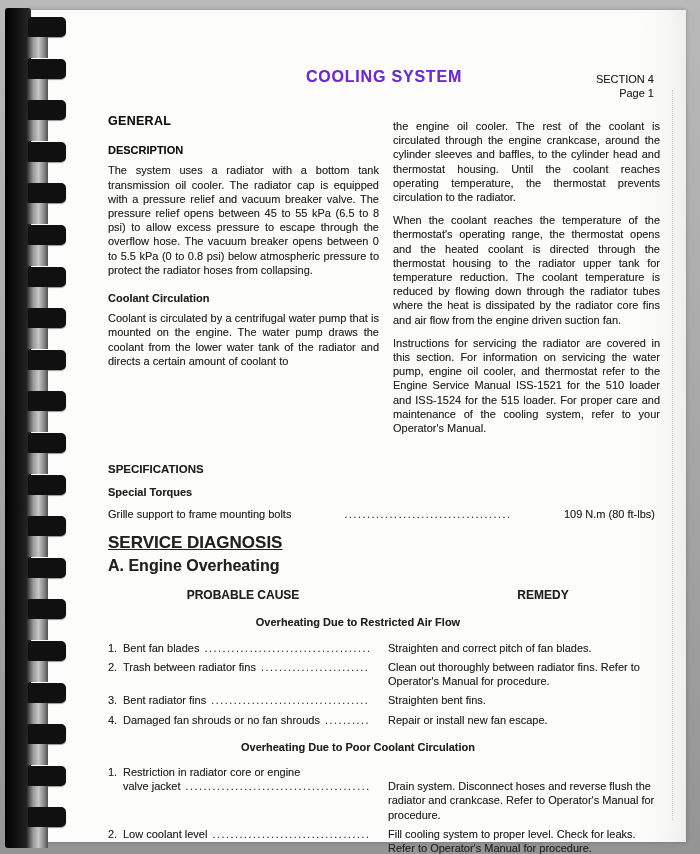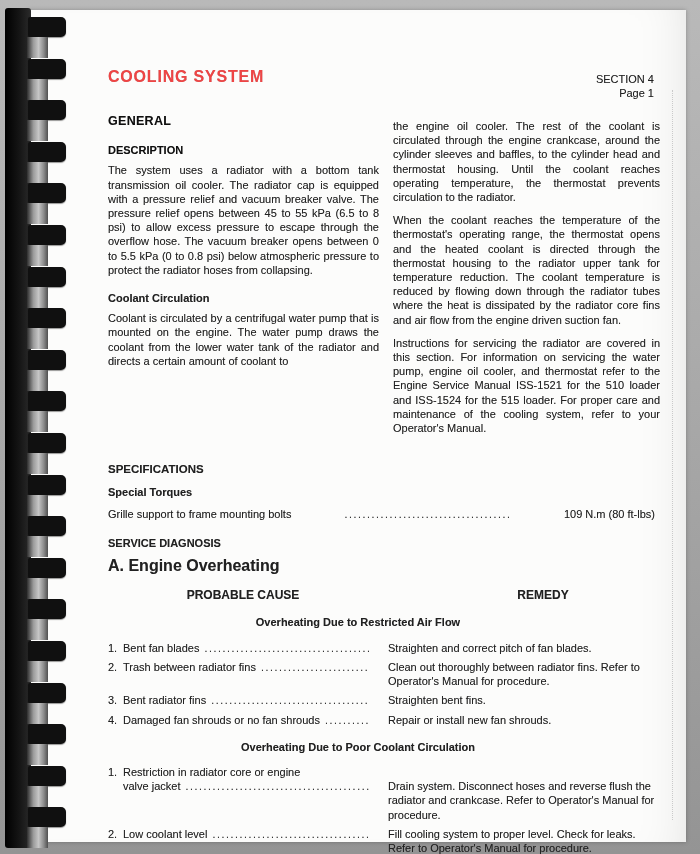--- a/index.html
+++ b/index.html
@@ -13,39 +13,39 @@
     background:#fcfcfb;
     box-shadow:0 0 4px rgba(0,0,0,.25), inset -40px 0 60px -55px rgba(0,0,0,.18);
   }
   .content{
     position:absolute;left:80px;top:0;width:552px;height:832px;
     font-size:11px;line-height:14.2px;
     text-shadow:0 0 .4px rgba(0,0,0,.3);
   }
   
   .hdr{position:relative;margin-top:60px;height:32px;}
-  .title{font-size:16px;font-weight:bold;letter-spacing:.8px;color:#ef4444;}
+  .title{text-align:center;font-size:16px;font-weight:bold;letter-spacing:.8px;color:#6d28d9;}
   .secpage{position:absolute;right:6px;top:2px;text-align:right;font-size:11px;line-height:14px;}
   
   .cols{display:flex;margin-top:12px;}
   .colL{width:271px;margin-right:14px;}
   .colR{width:267px;}
   .h-general{font-size:12.5px;font-weight:bold;letter-spacing:.3px;color:#0e0e0e;margin:0 0 15px 0;}
   .h-sub{font-size:11px;font-weight:bold;color:#0e0e0e;margin:0 0 6px 0;}
   p.body{margin:0 0 9px 0;text-align:justify;}
   .colR p.body:first-child{margin-top:5px;}
   .h-cool{font-size:11px;font-weight:bold;margin:14px 0 6px 0;}
   
   .h-spec{font-size:11.5px;font-weight:bold;margin:18px 0 0 0;}
   .h-torq{font-size:11px;font-weight:bold;margin:9px 0 0 0;}
   .torque-row{display:flex;align-items:baseline;width:547px;margin-top:7px;gap:48px;}
   .leader{flex:1 1 auto;overflow:hidden;white-space:nowrap;letter-spacing:1.6px;font-size:10.5px;color:#2c2c2c;margin:0 5px;}
   .nowrap{white-space:nowrap;}
   
-  .h-diag{font-size:11px;font-weight:bold;margin:15px 0 1px 0;}
+  .h-diag{font-size:17px;font-weight:bold;margin:15px 0 1px 0;text-decoration:underline;}
   .h-eng{font-size:16px;font-weight:bold;margin:9px 0 0 0;}
   .tbl-headers{display:flex;margin-top:15px;font-weight:bold;font-size:12px;}
   .th-cause{width:270px;text-align:center;}
   .th-remedy{width:230px;margin-left:50px;text-align:center;}
   .group-title{width:500px;text-align:center;font-weight:bold;font-size:11px;margin:13px 0 11px 0;}
   .diag-row{margin-bottom:5px;}
   .row-flex{display:flex;align-items:flex-start;}
   .cause-box{width:266px;display:flex;align-items:baseline;flex:0 0 auto;}
   .cause-pre{display:flex;width:266px;}
   .num{width:15px;flex:0 0 auto;}
@@ -144,21 +144,21 @@
               <div class="remedy-box">Straighten bent fins.</div>
             </div>
           </div>
           <div class="diag-row">
             <div class="row-flex">
               <div class="cause-box">
                 <span class="num">4.</span>
                 <span class="cause-text">Damaged fan shrouds or no fan shrouds</span>
                 <span class="leader">..........................................................................................</span>
               </div>
-              <div class="remedy-box">Repair or install new fan shrouds.</div>
+              <div class="remedy-box">Repair or install new fan escape.</div>
             </div>
           </div>
           <div class="group-title">Overheating Due to Poor Coolant Circulation</div>
           <div class="diag-row">
             <div class="cause-pre">
               <span class="num">1.</span>
               <span class="cause-text">Restriction in radiator core or engine</span>
             </div>
             <div class="row-flex">
               <div class="cause-box">

